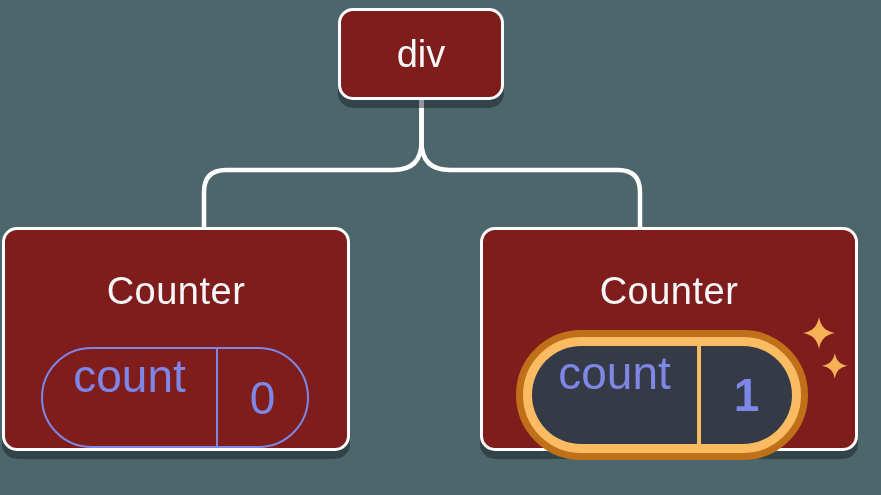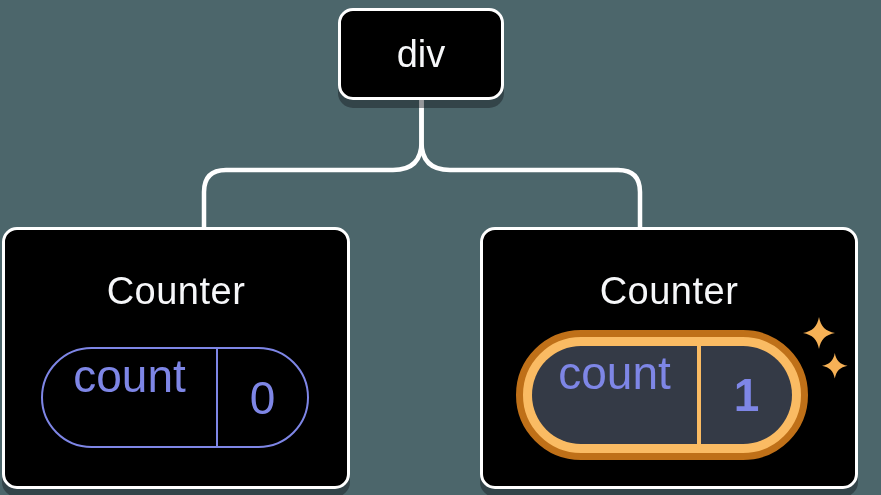--- a/index.html
+++ b/index.html
@@ -20,39 +20,39 @@
     width: 881px; height: 495px;
   }
   .connectors path {
     fill: none;
     stroke: #FFFFFF;
     stroke-width: 4.5;
     stroke-linecap: round;
   }
   .node-box {
     position: absolute;
-    background: #000000;
+    background: #7f1d1d;
     border: 3px solid #FFFFFF;
     border-radius: 15px;
     box-shadow: 0 8px 0 rgba(23, 26, 33, 0.45);
     box-sizing: border-box;
   }
   .root-node {
     left: 338px; top: 8px;
     width: 166px; height: 92px;
     display: flex;
     align-items: center;
     justify-content: center;
     color: #F6F7F9;
     font-size: 38px;
     font-weight: 500;
   }
   .card {
     top: 227px;
-    height: 262px;
+    height: 224px;
   }
   .card-left  { left: 2px;   width: 348px; }
   .card-right { left: 480px; width: 378px; }
   .card-title {
     position: absolute;
     top: 40px;
     left: 0;
     width: 100%;
     text-align: center;
     color: #F6F7F9;

